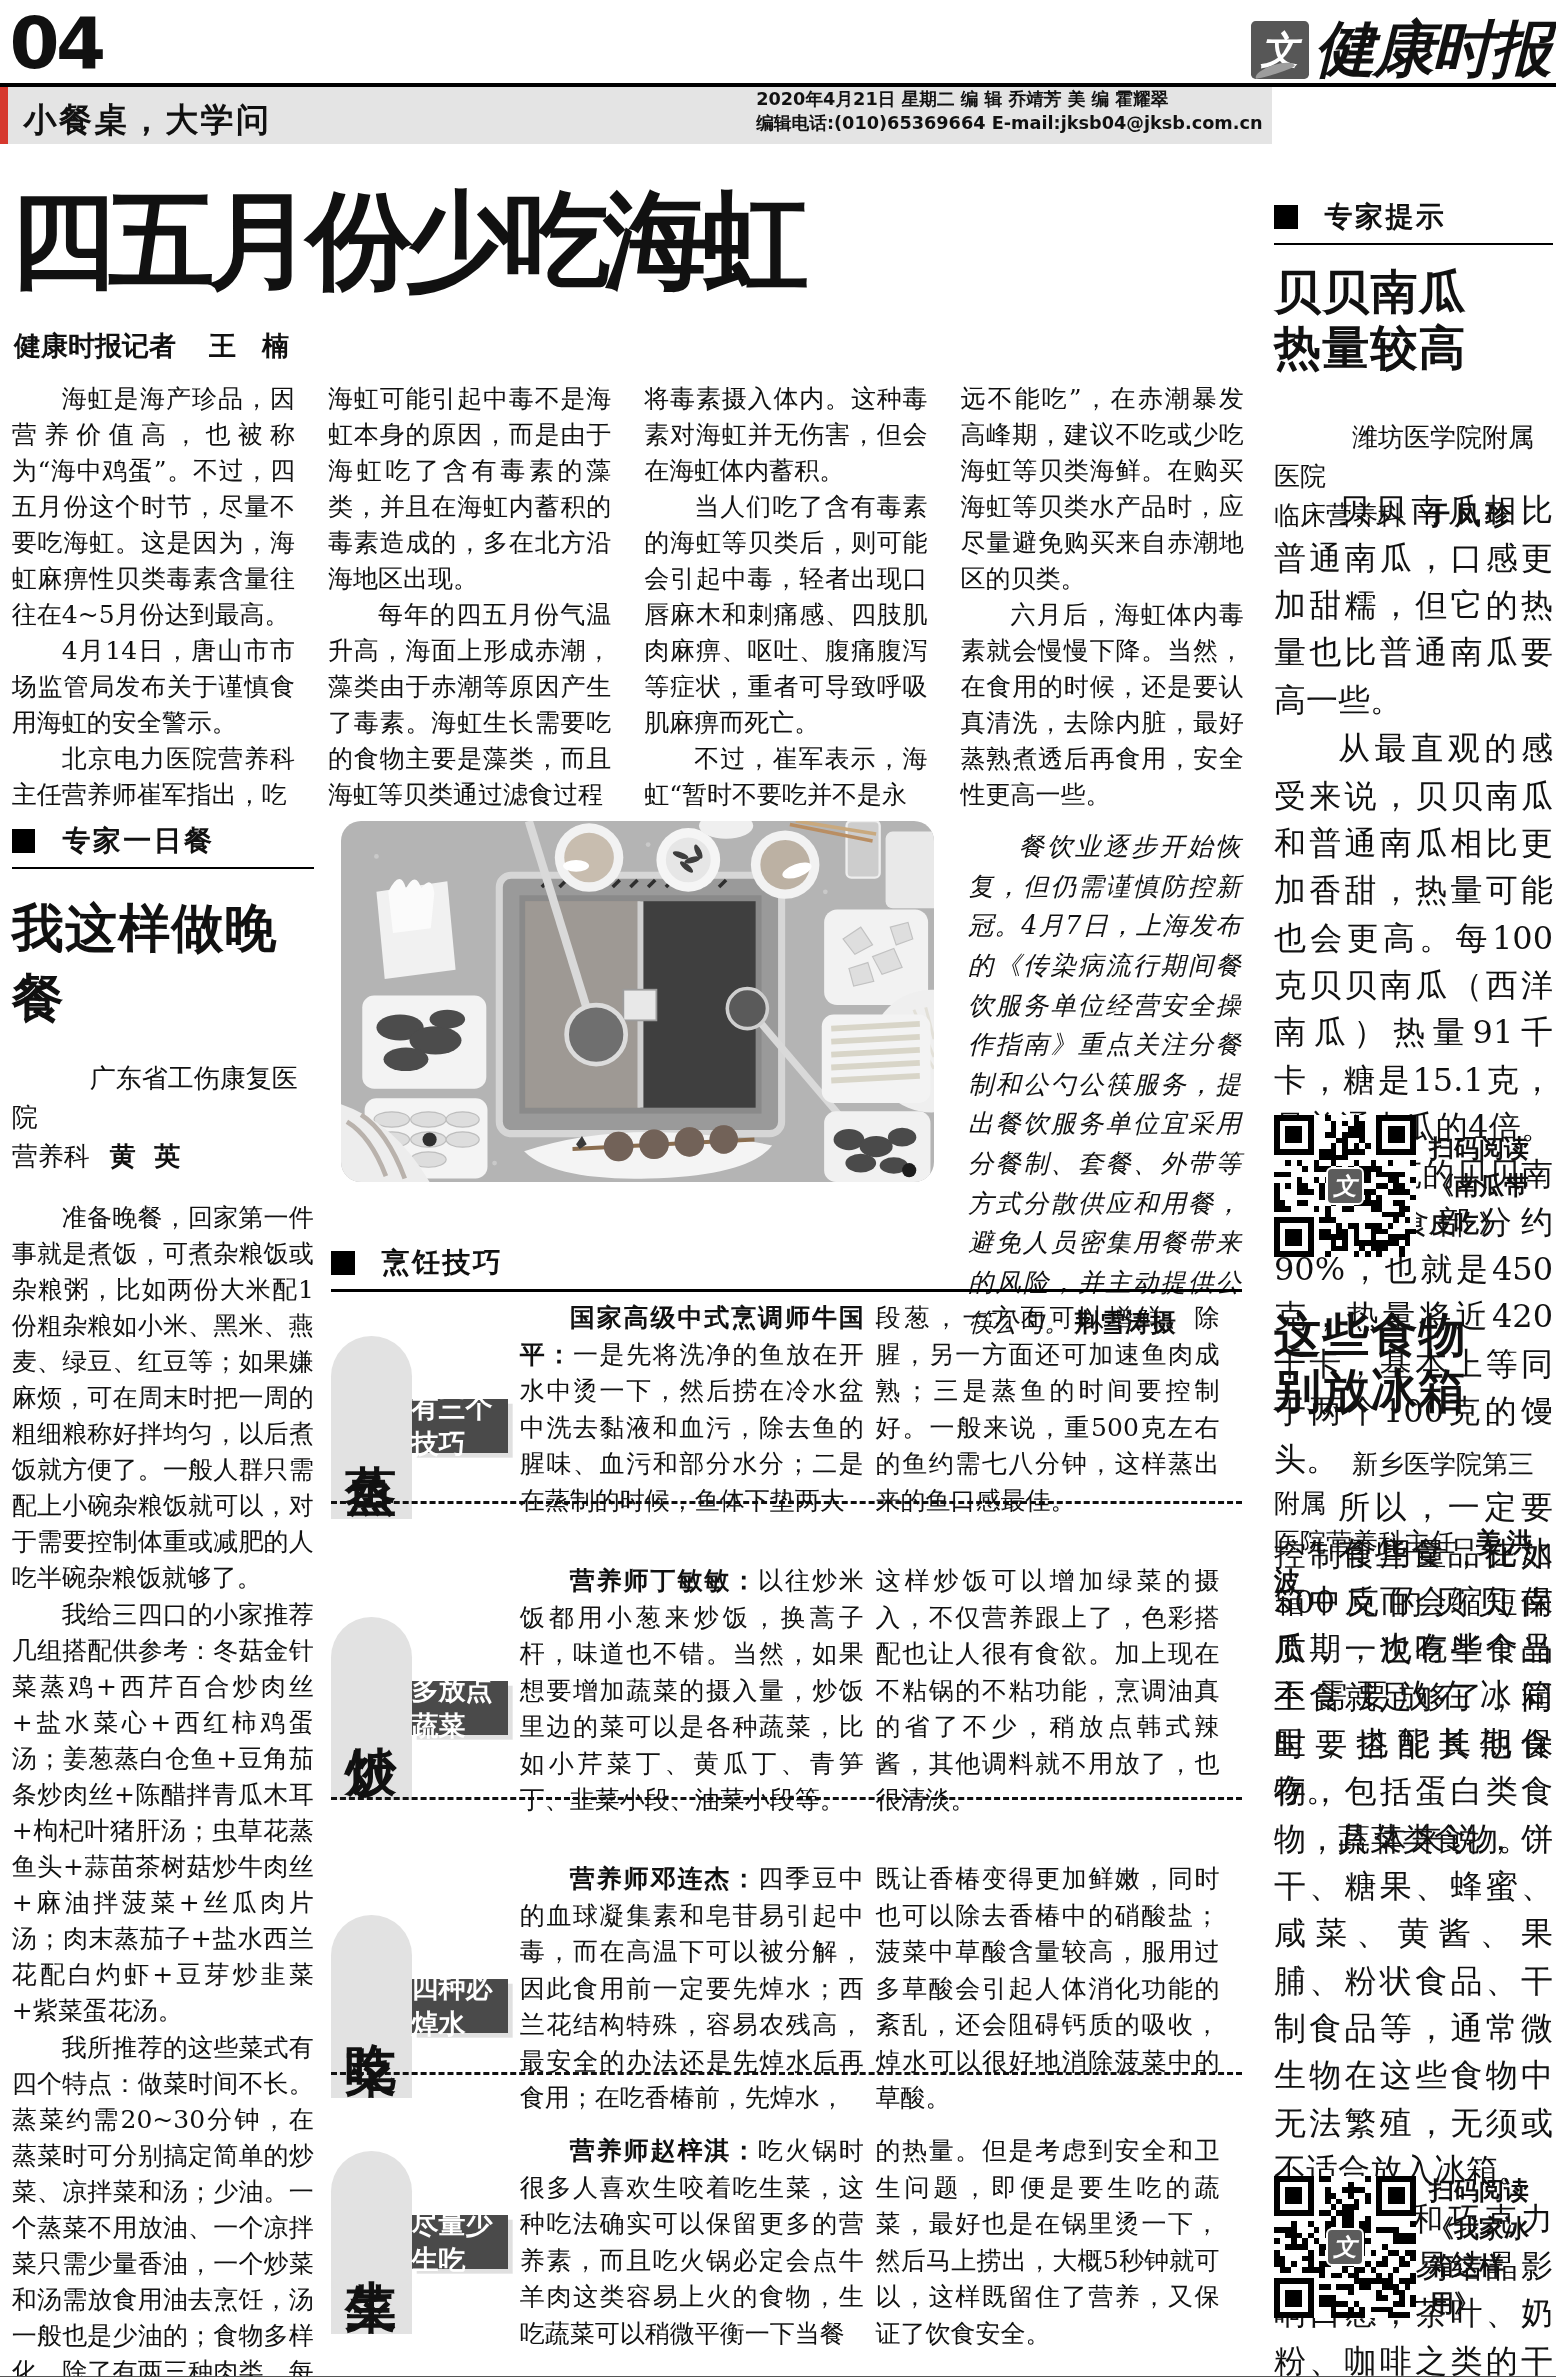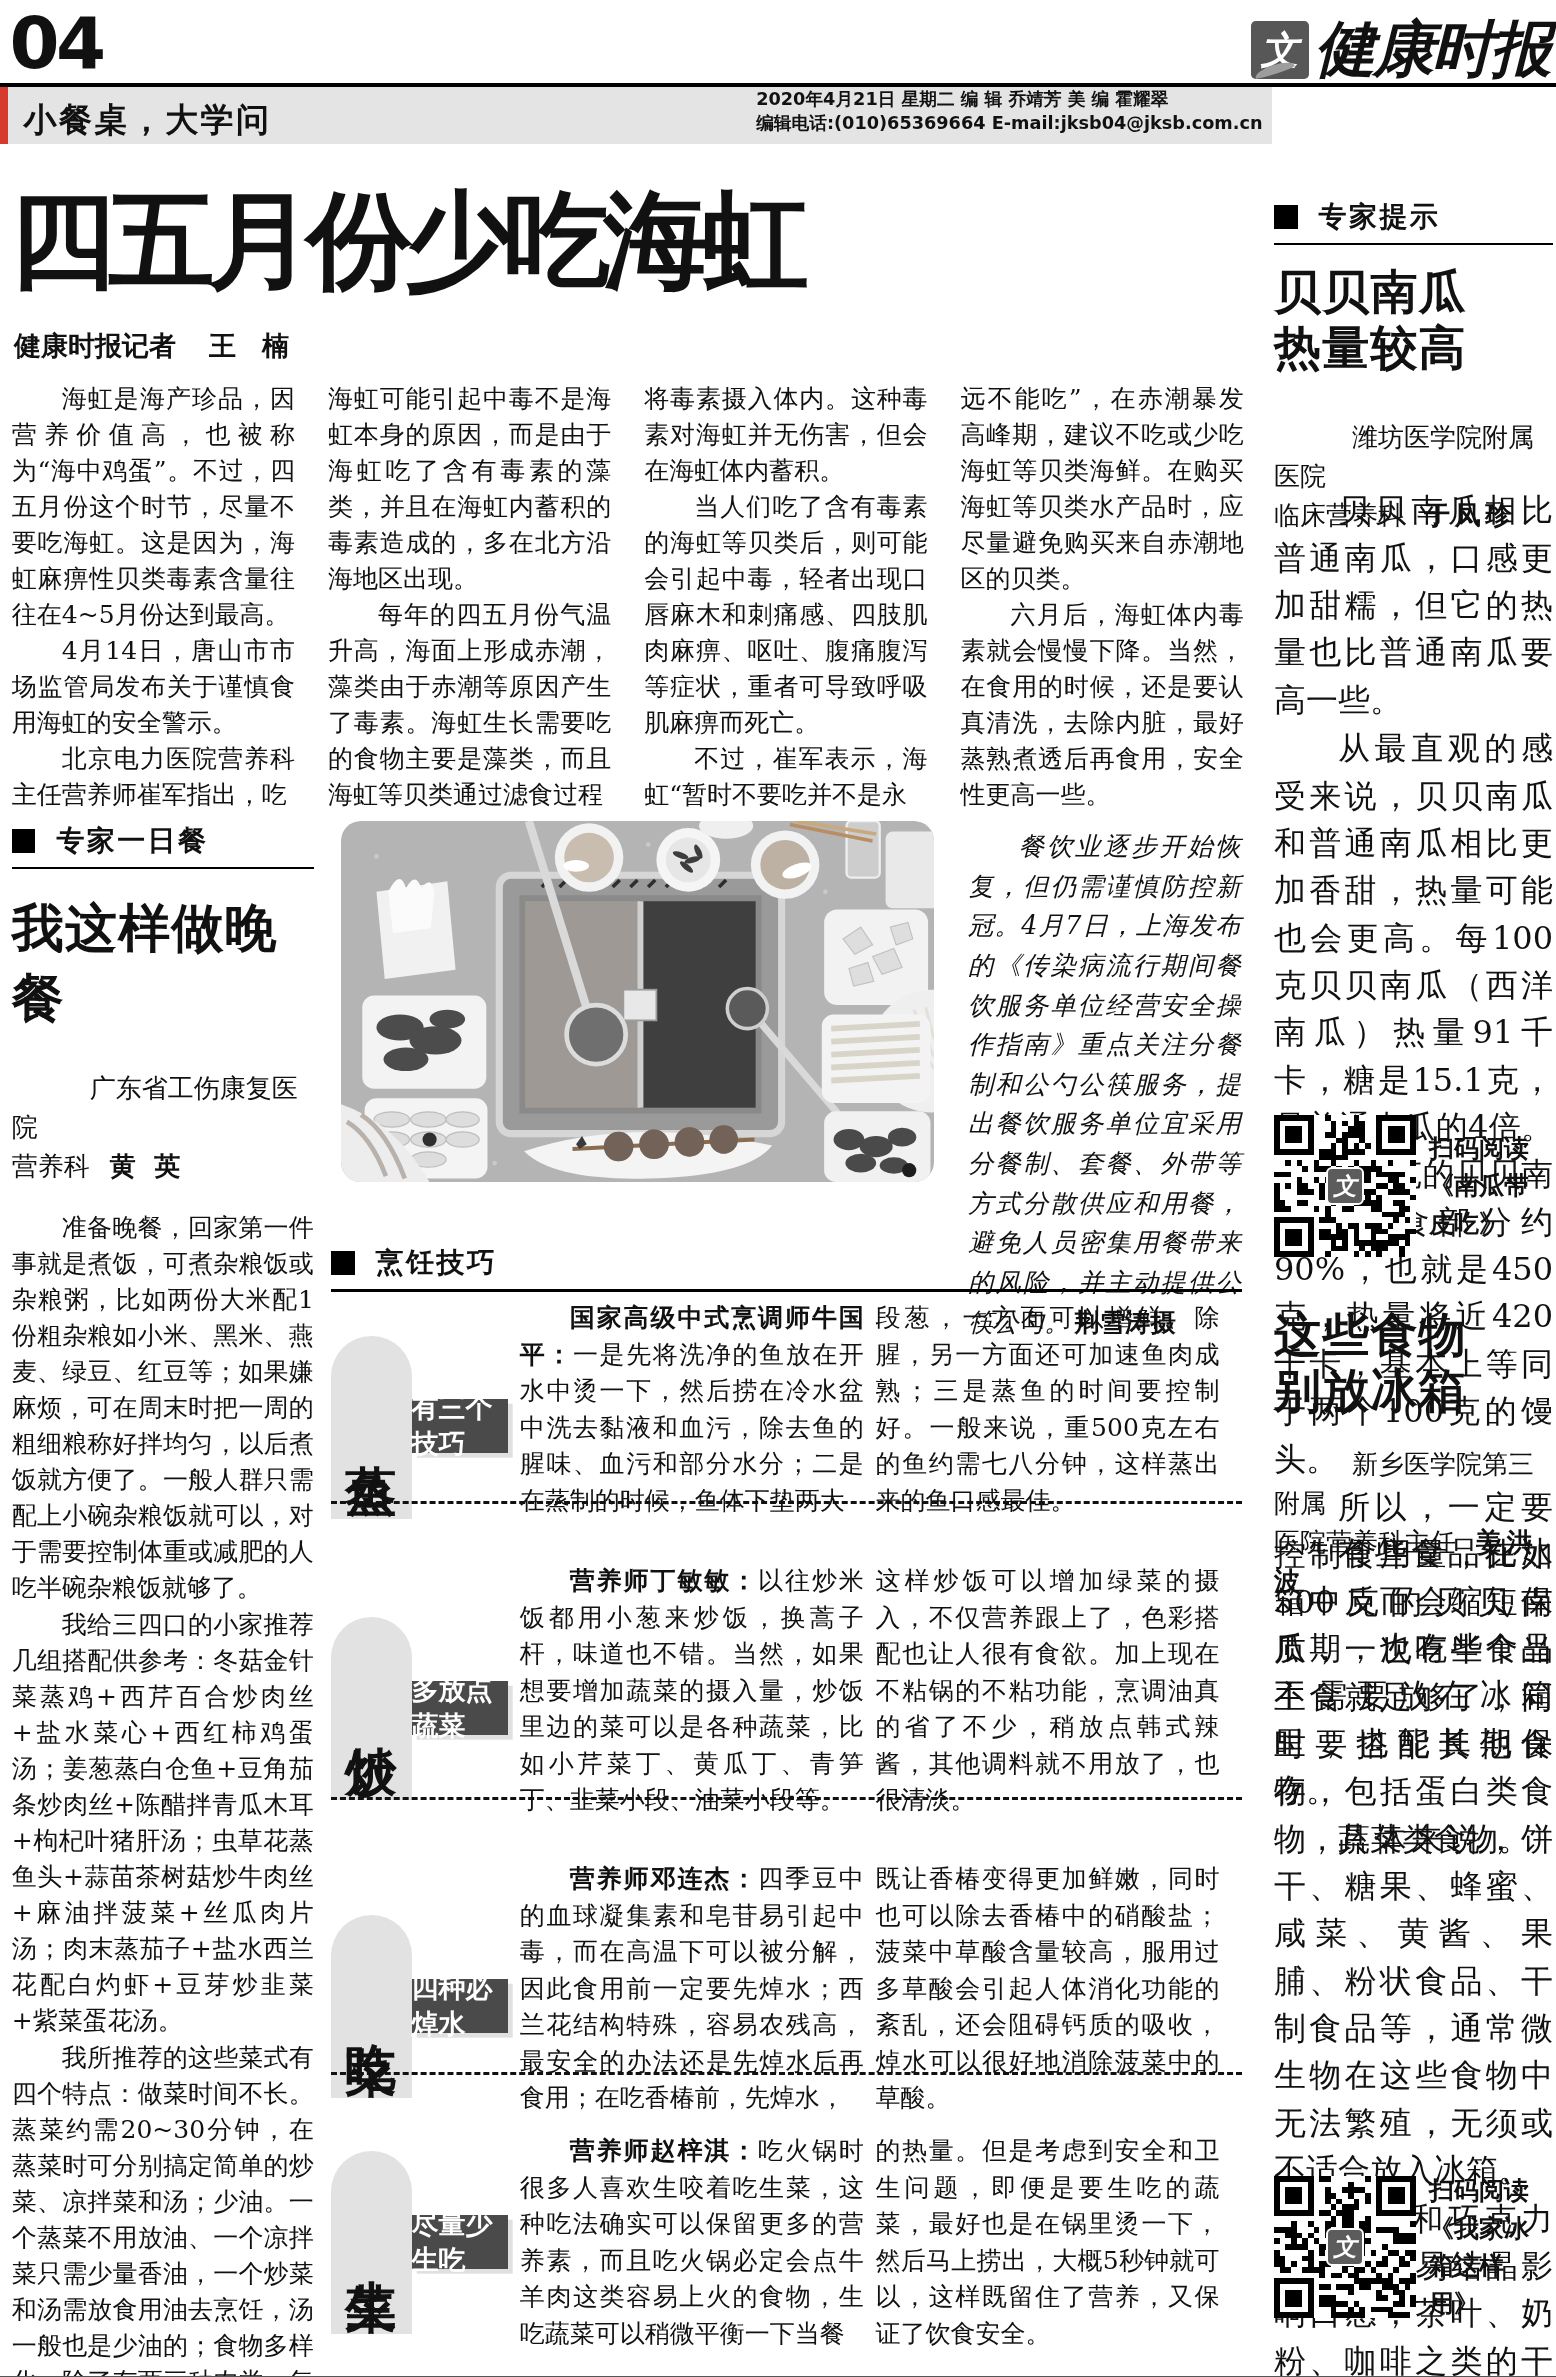--- a/index.html
+++ b/index.html
@@ -35,26 +35,26 @@
   .headline{position:absolute;left:9.4px;top:170px;width:803px;font:900 106px var(--serif);
             letter-spacing:-7px;white-space:nowrap}
   .byline{position:absolute;left:14px;top:328px;font:700 27px var(--sans)}
   .byline .name{margin-left:23.6px;letter-spacing:8.3px}
   .main-cols{position:absolute;left:11.8px;top:381px;width:1232px;height:425px;
              display:grid;grid-template-columns:repeat(4,1fr);column-gap:33px}
   .main-cols p,.flow p{font:400 25px var(--serif);line-height:1.44;text-align:justify;text-indent:2em}
   .main-cols p.cont{text-indent:0}
 
   
-  .sec-head{display:flex;align-items:center;gap:21px;font:800 28px var(--sans);letter-spacing:2.4px}
+  .sec-head{display:flex;align-items:center;gap:27px;font:800 28px var(--sans);letter-spacing:2.4px}
   .sec-head .sq{width:23.6px;height:23.6px;background:#000;flex:none}
   .sec-rule{height:2.4px;background:#000;margin-top:7px}
   .left-col{position:absolute;left:11.8px;top:822px;width:302px}
   .left-col .title{margin-top:25px;font:900 52px var(--serif);letter-spacing:1.2px}
-  .byline-blk{margin-top:35px;font:400 26px var(--serif);line-height:1.5}
+  .byline-blk{margin-top:25px;font:400 26px var(--serif);line-height:1.5}
   .byline-blk .org{text-indent:3em}
   .byline-blk .bname{font:700 26px var(--sans);margin-left:20px;letter-spacing:4.7px}
   .left-col .flow{margin-top:23.6px}
   .flow p{margin-top:1.2px}
 
   
   .photo{position:absolute;left:341px;top:821px;width:593px;height:361px;border-radius:20px;overflow:hidden}
   .photo svg{display:block;width:100%;height:100%}
   .caption{position:absolute;left:968px;top:827px;width:273px;font:italic 400 25.4px var(--serif);
            line-height:1.56;text-align:justify;text-indent:2em}

